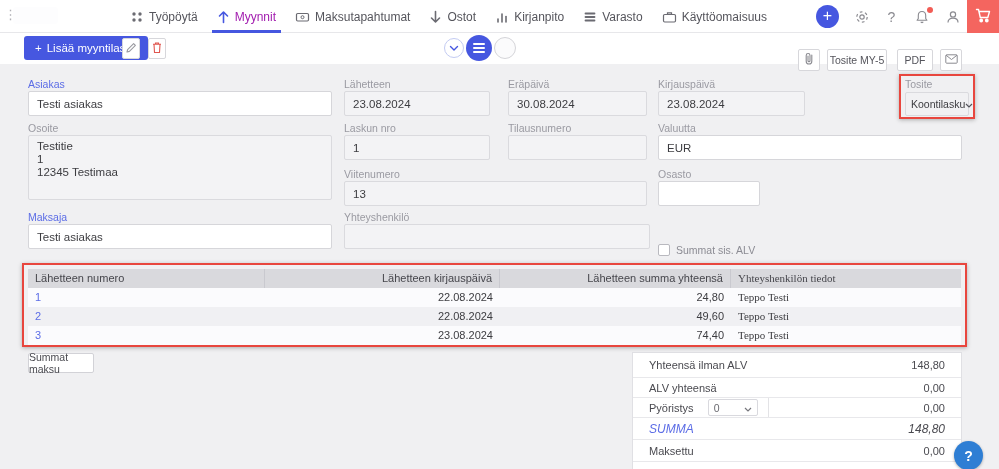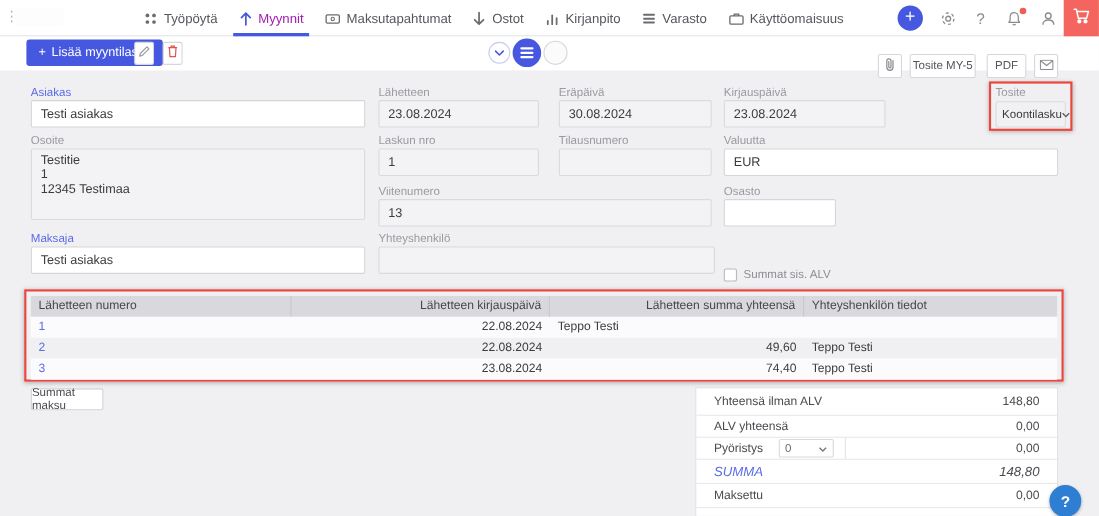--- a/index.html
+++ b/index.html
@@ -58,21 +58,21 @@
   .chk { width:12px; height:12px; border:1px solid #b9b9bf; background:#fff; border-radius:2px; cursor:pointer; }
 
   
   .tbl-anno { left:22px; top:263px; width:945px; height:84px; }
   .tbl { position:absolute; left:4px; top:4px; width:933px; font-size:11px; background:#fff; }
   .thead { display:flex; background:#d9d9dd; height:19px; line-height:19px; color:#46464c; }
   .trow { display:flex; height:19px; line-height:19px; }
   .trow.odd { background:#fbfbfd; }
   .trow.even { background:#f0f0f3; }
   .c { padding:0 7px; overflow:hidden; white-space:nowrap; }
-  .c1 { width:237px; } .c2 { width:235px; text-align:right; } .c3 { width:231px; text-align:right; } .c4 { width:230px; }
+  .c1 { width:237px; } .c2 { width:235px; text-align:right; } .c3 { width:231px; text-align:right; } .c4 { width:230px;font-family:Liberation Serif, serif; }
   .thead .c1, .thead .c2, .thead .c3 { border-right:1px solid #c9c9cf; }
   .rowlink { color:#5b6ce6; cursor:pointer; }
 
   
   .pay-btn { left:28px; top:353px; width:66px; height:20px; background:#fff; border:1px solid #d2d2d7; border-radius:2px;
              font-size:10.5px; color:#4a4a50; display:flex; align-items:center; justify-content:center; cursor:pointer; }
   .sum-panel { left:632px; top:352px; width:330px; height:118px; background:#fff; border:1px solid #e0e0e4; }
   .sum-row { display:flex; align-items:center; padding:0 16px; border-bottom:1px solid #e8e8eb; font-size:11px; color:#4a4a50; }
   .sum-row .val { margin-left:auto; }
   .sum-row.total { font-size:12px;font-style:italic; }
@@ -316,20 +316,21 @@
   <div class="tbl">
     <div class="thead">
       <div class="c c1">Lähetteen numero</div>
       <div class="c c2">Lähetteen kirjauspäivä</div>
       <div class="c c3">Lähetteen summa yhteensä</div>
       <div class="c c4">Yhteyshenkilön tiedot</div>
     </div>
     <div class="trow odd">
       <div class="c c1 rowlink">1</div>
       <div class="c c2">22.08.2024</div>
+      <div class="c c3">24,80</div>
       <div class="c c4">Teppo Testi</div>
     </div>
     <div class="trow even">
       <div class="c c1 rowlink">2</div>
       <div class="c c2">22.08.2024</div>
       <div class="c c3">49,60</div>
       <div class="c c4">Teppo Testi</div>
     </div>
     <div class="trow odd">
       <div class="c c1 rowlink">3</div>

